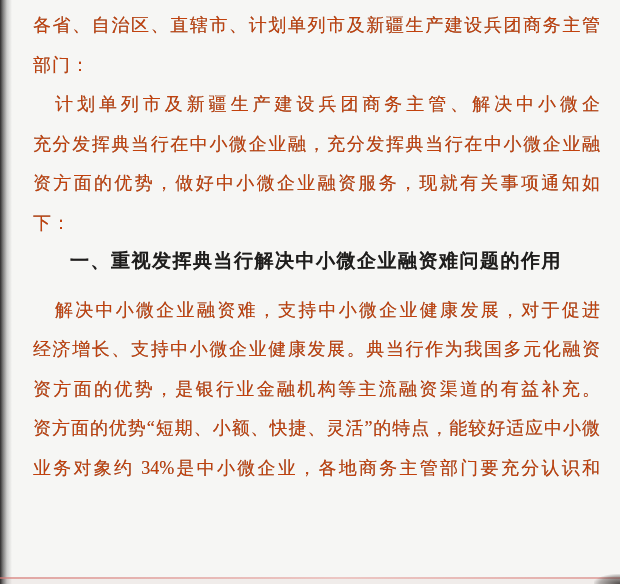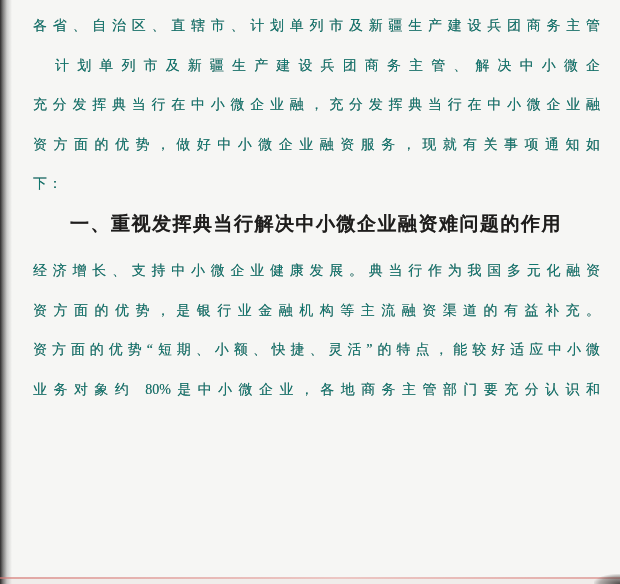--- a/index.html
+++ b/index.html
@@ -8,33 +8,33 @@
     background:#f6f6f4;
     font-family:"Liberation Serif","DejaVu Serif",serif;
   }
   .page{
     position:absolute;inset:0;
     padding:6px 20px 0 33px;
     box-sizing:border-box;
   }
   .l{
     height:39.5px;line-height:39.5px;
-    font-size:14px;color:#0f766e;
+    font-size:18px;color:#c2410c;
     letter-spacing:1px;
     overflow:hidden;
     text-shadow:0 0 0.6px rgba(50,46,44,0.55);
   }
   .j{
     text-align:justify;
     text-align-last:justify;
     letter-spacing:0;
   }
   .ind{padding-left:22px;}
   .head{
-    font-family:Liberation Sans, sans-serif;
+    font-family:Liberation Mono, monospace;
     font-weight:700;
     font-size:19px;
     color:#1e1d1c;
     padding-left:37px;
     letter-spacing:1.5px;
     margin-bottom:8px;
     text-align:left;
     text-align-last:left;
   }
   
@@ -60,27 +60,29 @@
     position:absolute;right:0;bottom:0;width:26px;height:10px;z-index:7;
     background:radial-gradient(ellipse at 100% 100%,
       rgba(55,50,48,0.85), rgba(55,50,48,0.35) 55%, rgba(55,50,48,0) 75%);
   }
 </style>
 </head>
 <body>
 
 <div class="page">
   <div class="l j">各省、自治区、直辖市、计划单列市及新疆生产建设兵团商务主管</div>
+  <div class="l">部门：</div>
   <div class="l j ind">计划单列市及新疆生产建设兵团商务主管、解决中小微企</div>
   <div class="l j">充分发挥典当行在中小微企业融，充分发挥典当行在中小微企业融</div>
   <div class="l j">资方面的优势，做好中小微企业融资服务，现就有关事项通知如</div>
   <div class="l">下：</div>
   <div class="l head">一、重视发挥典当行解决中小微企业融资难问题的作用</div>
+  <div class="l j ind">解决中小微企业融资难，支持中小微企业健康发展，对于促进</div>
   <div class="l j">经济增长、支持中小微企业健康发展。典当行作为我国多元化融资</div>
   <div class="l j">资方面的优势，是银行业金融机构等主流融资渠道的有益补充。</div>
   <div class="l j">资方面的优势“短期、小额、快捷、灵活”的特点，能较好适应中小微</div>
-  <div class="l j">业务对象约 80%是中小微企业，各地商务主管部门要充分认识和</div>
+  <div class="l j">业务对象约 34%是中小微企业，各地商务主管部门要充分认识和</div>
 </div>
 
 <div class="bottom-strip"></div>
 <div class="bottom-pink-line"></div>
 <div class="edge-left"></div>
 <div class="corner-smudge"></div>
 
 </body></html>

